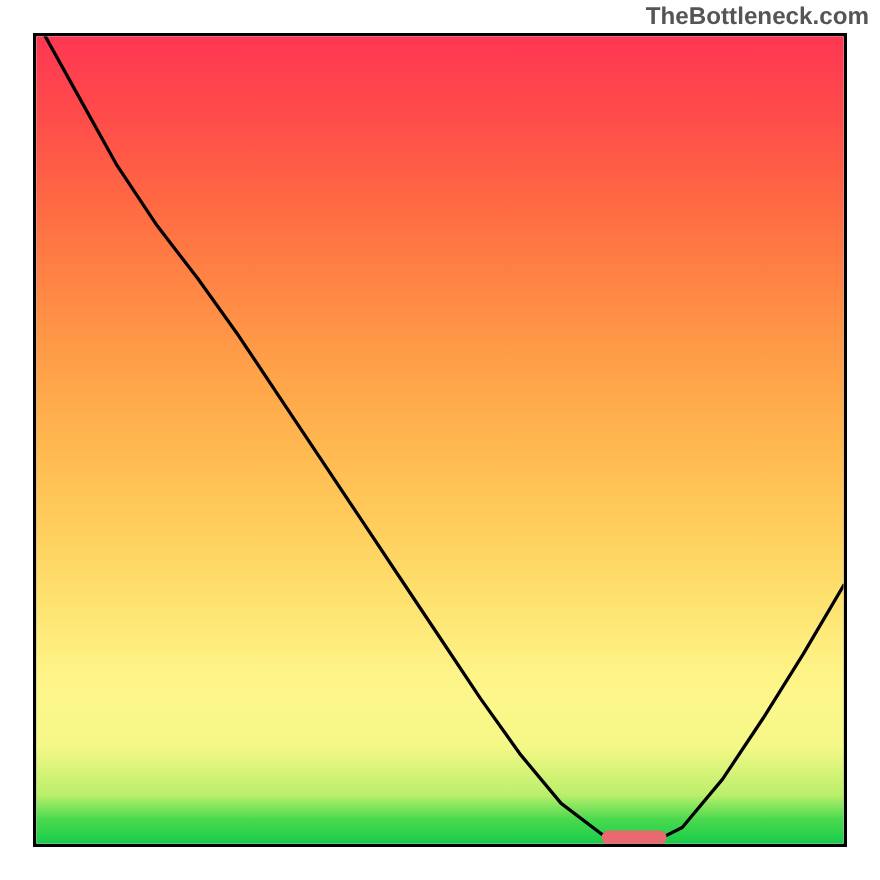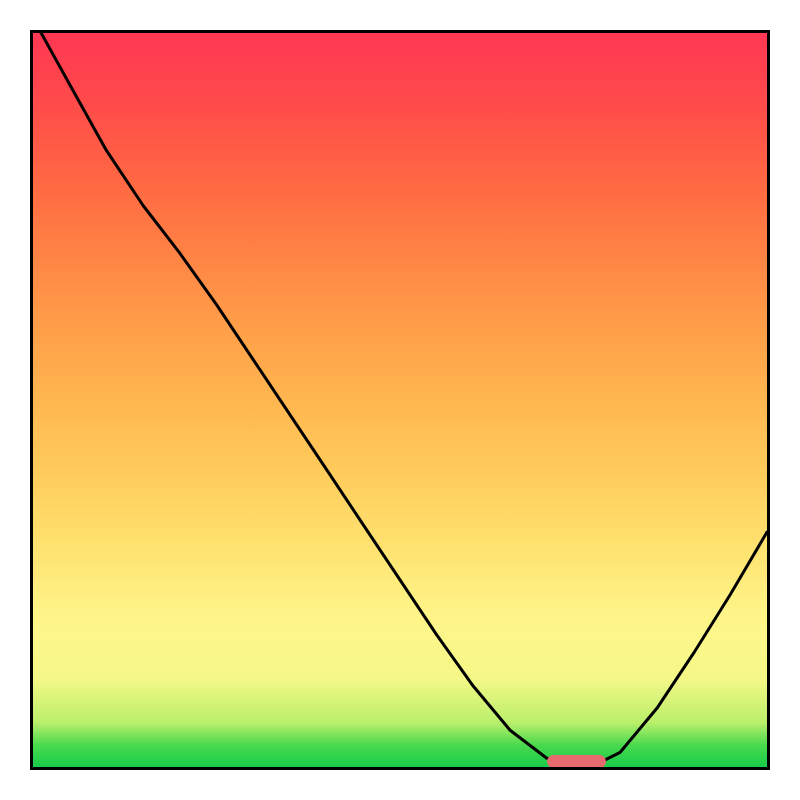--- a/index.html
+++ b/index.html
@@ -69,20 +69,21 @@
     position: absolute;
     background: #e86a6f;
     border-radius: 8px;
     height: 13px;
   }
 </style>
 </head>
 <body>
 
 <div class="container">
+  <div class="watermark">TheBottleneck.com</div>
 
   <div class="plot-frame">
     <div class="gradient-bg"></div>
 
     <svg class="curve" viewBox="0 0 734 734" preserveAspectRatio="none">
       <path id="curve-path" fill="none" stroke="#000" stroke-width="3" stroke-linejoin="round" stroke-linecap="round" d="M0.0 -14.7 L36.7 51.4 L73.4 117.4 L110.1 172.5 L146.8 220.2 L183.5 271.6 L220.2 326.6 L256.9 381.7 L293.6 436.7 L330.3 491.8 L367.0 546.8 L403.7 601.9 L440.4 653.3 L477.1 697.3 L513.8 725.2 L535.8 730.3 L565.2 730.3 L587.2 719.3 L623.9 675.3 L660.6 620.2 L697.3 561.5 L734.0 499.1"></path>
     </svg>
 
     <div id="marker" class="marker" style="left: 513.8px; width: 58.72px; top: 722.128px;"></div>
   </div>

